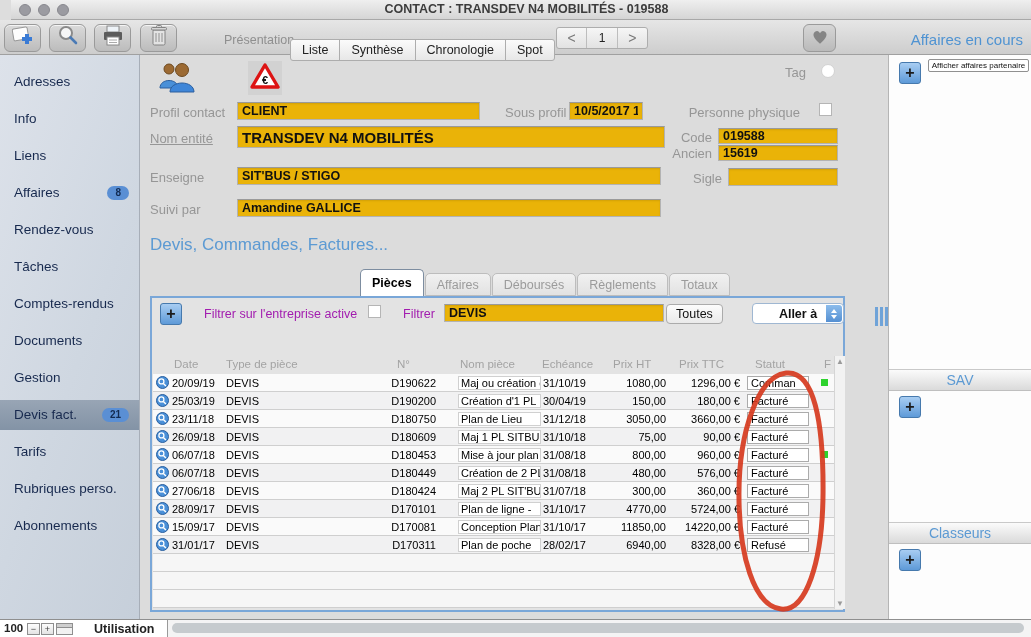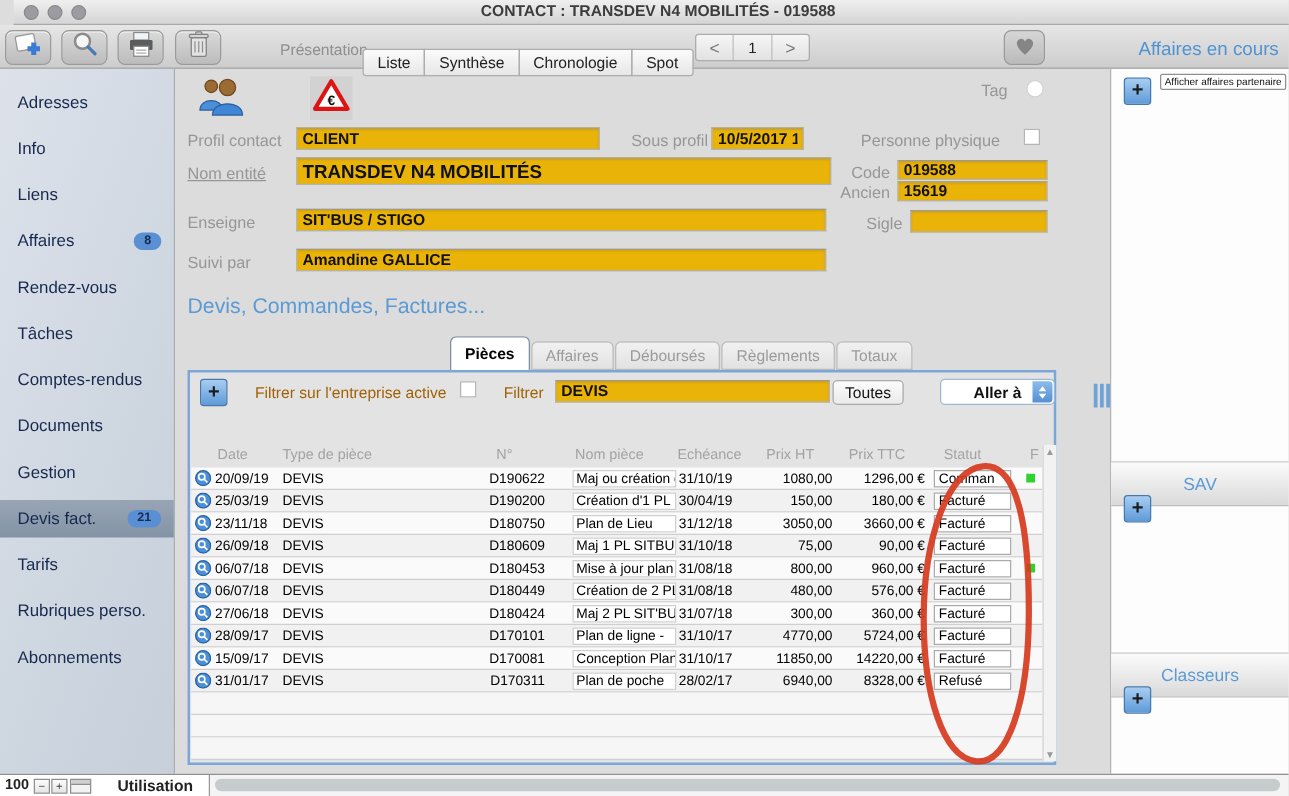--- a/index.html
+++ b/index.html
@@ -70,21 +70,21 @@
   .tab.active { height:27px; background:#fff; color:#000; font-weight:700; border-color:#7d8da0;
     border-bottom:none; }
 
   
   .panel { position:absolute; left:10px; top:241px; width:695px; height:318px; height:316px;
     border:2px solid #7aa7d8; background:#e3e3e3; }
   .p-plus { position:absolute; left:8px; top:5px; }
   .bluebtn { width:22px; height:22px; background:linear-gradient(#a8cdf2,#5e9ad8);
     border:1px solid #4679ad; border-radius:3px; color:#1b1b1b; font-size:16px; font-weight:700;
     display:flex; align-items:center; justify-content:center; line-height:1; }
-  .flt-label { position:absolute; font-size:12.5px; color:#a16207; }
+  .flt-label { position:absolute; font-size:12.5px; color:#a21caf; }
   .toutes { position:absolute; left:514px; top:6px; height:20px; padding:0 9px; font-size:12.5px; color:#111;
     background:linear-gradient(#fcfcfc,#eaeaea); border:1px solid #ababab; border-radius:4px;
     display:flex; align-items:center; }
   .allera { position:absolute; left:600px; top:5px; width:94px; width:92px; height:21px; background:#fff;
     border:1px solid #9fb7d2; border-radius:4px; font-size:12.5px; font-weight:700; color:#111;
     display:flex; align-items:center; justify-content:center; }
   .stepper { position:absolute; right:1px; top:1px; bottom:1px; width:16px; border-radius:0 3px 3px 0;
     background:linear-gradient(#8cbcec,#5590d2); display:flex; flex-direction:column;
     align-items:center; justify-content:center; gap:2px; }
   .tri-up { width:0; height:0; border-left:3.5px solid transparent; border-right:3.5px solid transparent;
@@ -123,21 +123,21 @@
   .grip { position:absolute; left:735px; top:252px; display:flex; gap:2px; }
   .grip i { width:3px; height:19px; background:#6fa3d8; }
 
   
   .rightpanel { position:absolute; left:888px; top:55px; width:143px; height:564px; background:#fdfdfd;
     border-left:1px solid #b5b5b5; z-index:5; }
   .rp-plus { position:absolute; left:10px; }
   .partnerbtn { position:absolute; left:39px; top:4px; width:101px; height:13px; background:#fff;
     border:1px solid #909090; border-radius:2px; font-size:8px; color:#111; text-align:center;
     line-height:11px; white-space:nowrap; overflow:hidden; }
-  .rp-bar { position:absolute; left:0; width:100%; height:36px;
+  .rp-bar { position:absolute; left:0; width:100%; height:22px;
     background:linear-gradient(#fbfbfb,#dadada); border-top:1px solid #c9c9c9; border-bottom:1px solid #bfbfbf;
     display:flex; align-items:center; justify-content:center; font-size:14px; color:#5c9ad3; }
 
   
   .statusbar { position:absolute; left:0; top:619px; width:1031px; height:18px; background:#f4f4f4;
     border-top:1px solid #8f8f8f; z-index:30; }
   .sb-left { position:absolute; left:0; top:0; width:168px; height:18px; background:#fff;
     border-right:1px solid #9a9a9a; }
   .sb-zoom { position:absolute; left:4px; top:2px; font-size:11.5px; font-weight:700; color:#222; }
   .sb-sq { position:absolute; top:2.5px; width:13px; height:12px; border:1px solid #8f8f8f;

